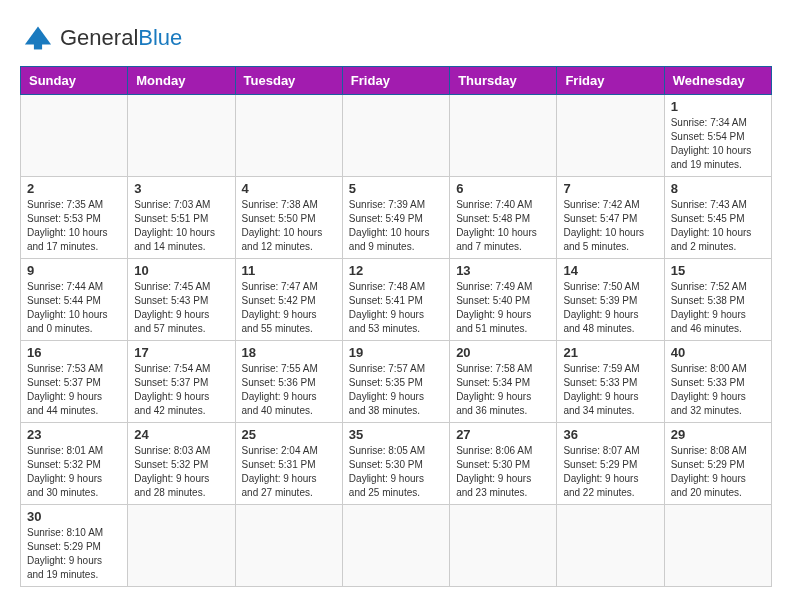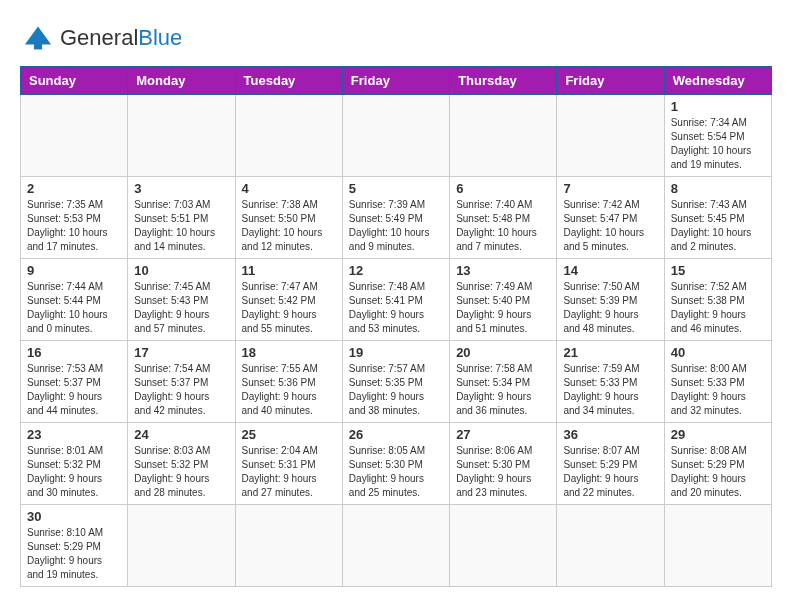--- a/index.html
+++ b/index.html
@@ -279,21 +279,21 @@
 Sunset: 5:32 PM
 Daylight: 9 hours and 28 minutes.</div>
         </td>
         <td>
           <span class="day-number">25</span>
           <div class="day-info">Sunrise: 2:04 AM
 Sunset: 5:31 PM
 Daylight: 9 hours and 27 minutes.</div>
         </td>
         <td>
-          <span class="day-number">26</span>
+          <span class="day-number">35</span>
           <div class="day-info">Sunrise: 8:05 AM
 Sunset: 5:30 PM
 Daylight: 9 hours and 25 minutes.</div>
         </td>
         <td>
           <span class="day-number">27</span>
           <div class="day-info">Sunrise: 8:06 AM
 Sunset: 5:30 PM
 Daylight: 9 hours and 23 minutes.</div>
         </td>

